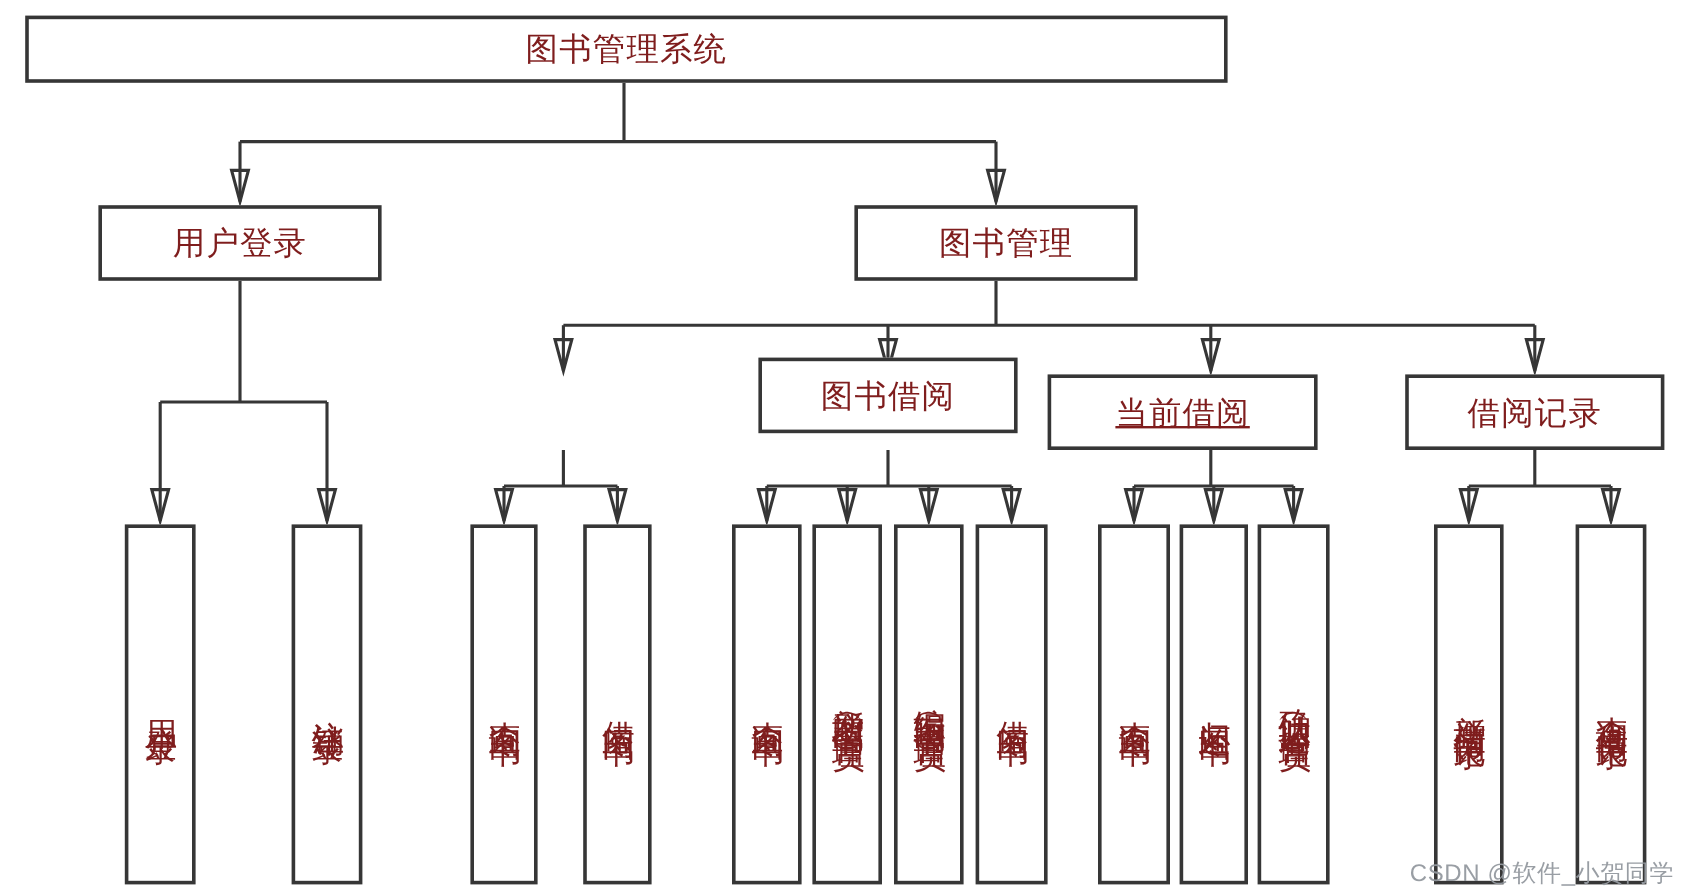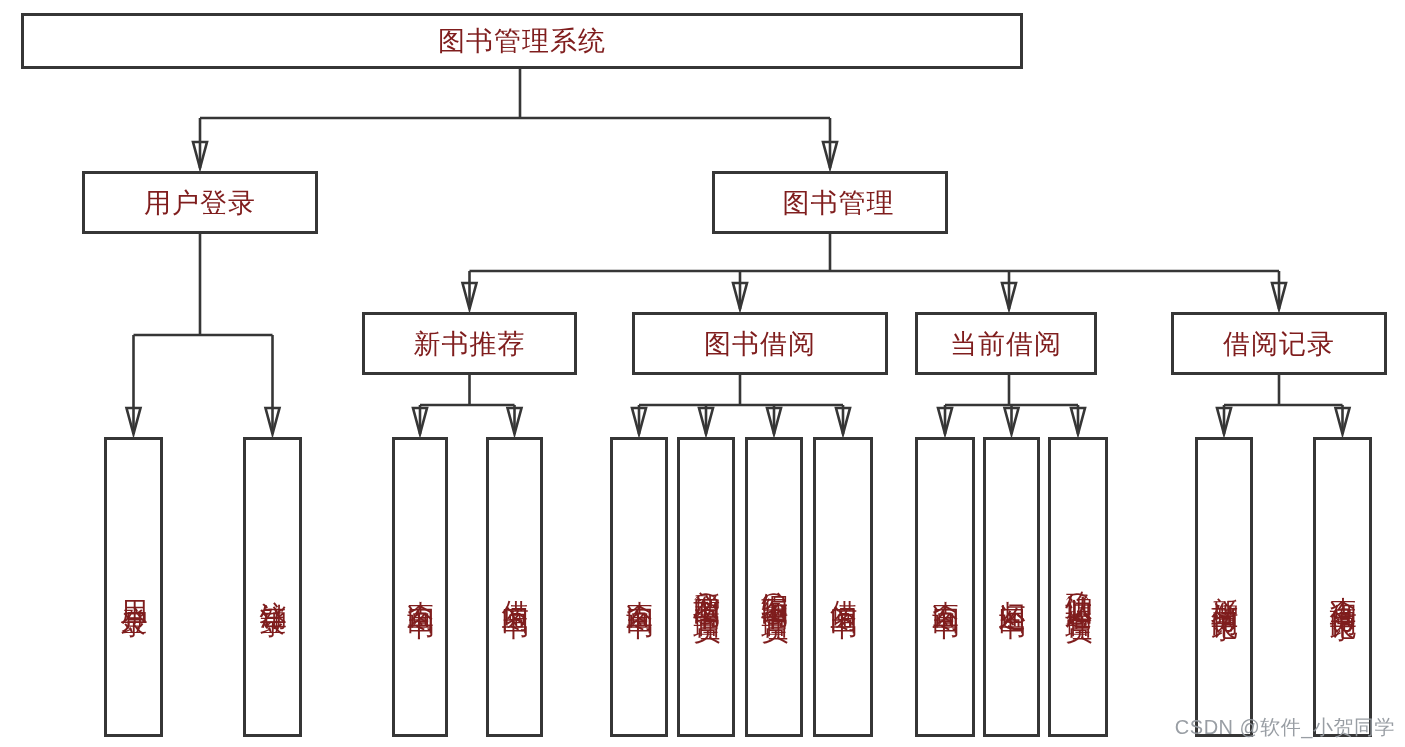--- a/index.html
+++ b/index.html
@@ -51,22 +51,22 @@
     font-size: 27px;
     letter-spacing: 4px;
     line-height: 1.1;
     white-space: nowrap;
   }
   
   #n-root   { left: 21px;   top: 13px;  width: 1002px; height: 56px; }
   #n-login  { left: 82px;   top: 171px; width: 236px;  height: 63px; }
   #n-mgmt   { left: 712px;  top: 171px; width: 236px;  height: 63px; padding-left: 17px; }
   #n-l3-1   { left: 362px;  top: 312px; width: 215px;  height: 63px; }
-  #n-l3-2   { left: 632px;  top: 312px; width: 256px;  height: 63px; text-align: right; }
-  #n-l3-3   { left: 915px;  top: 312px; width: 182px;  height: 63px; }
+  #n-l3-2   { left: 632px;  top: 298px; width: 216px;  height: 63px; text-align: right; }
+  #n-l3-3   { left: 873px;  top: 312px; width: 225px;  height: 63px; text-decoration: underline; }
   #n-l3-4   { left: 1171px; top: 312px; width: 216px;  height: 63px; }
   .leaf     { top: 437px; height: 300px; }
   #lf-1  { left: 104px;  width: 59px; }
   #lf-2  { left: 243px;  width: 59px; }
   #lf-3  { left: 392px;  width: 56px; }
   #lf-4  { left: 486px;  width: 57px; }
   #lf-5  { left: 610px;  width: 58px; }
   #lf-6  { left: 677px;  width: 58px; }
   #lf-7  { left: 745px;  width: 58px; }
   #lf-8  { left: 813px;  width: 60px; }
@@ -128,21 +128,20 @@
     <line x1="1078" y1="405" x2="1078" y2="434" marker-end="url(#arrow)"></line>
     <line x1="1224" y1="405" x2="1224" y2="434" marker-end="url(#arrow)"></line>
     <line x1="1342.5" y1="405" x2="1342.5" y2="434" marker-end="url(#arrow)"></line>
   </svg>
 
   <div class="node h" id="n-root">图书管理系统</div>
 
   <div class="node h" id="n-login">用户登录</div>
   <div class="node h" id="n-mgmt">图书管理</div>
 
-  <div class="node h" id="n-l3-1">新书推荐</div>
   <div class="node h" id="n-l3-2">图书借阅</div>
   <div class="node h" id="n-l3-3">当前借阅</div>
   <div class="node h" id="n-l3-4">借阅记录</div>
 
   <div class="node v leaf" id="lf-1">
     <span>用户登录</span>
   </div>
   <div class="node v leaf" id="lf-2">
     <span>注销登录</span>
   </div>

